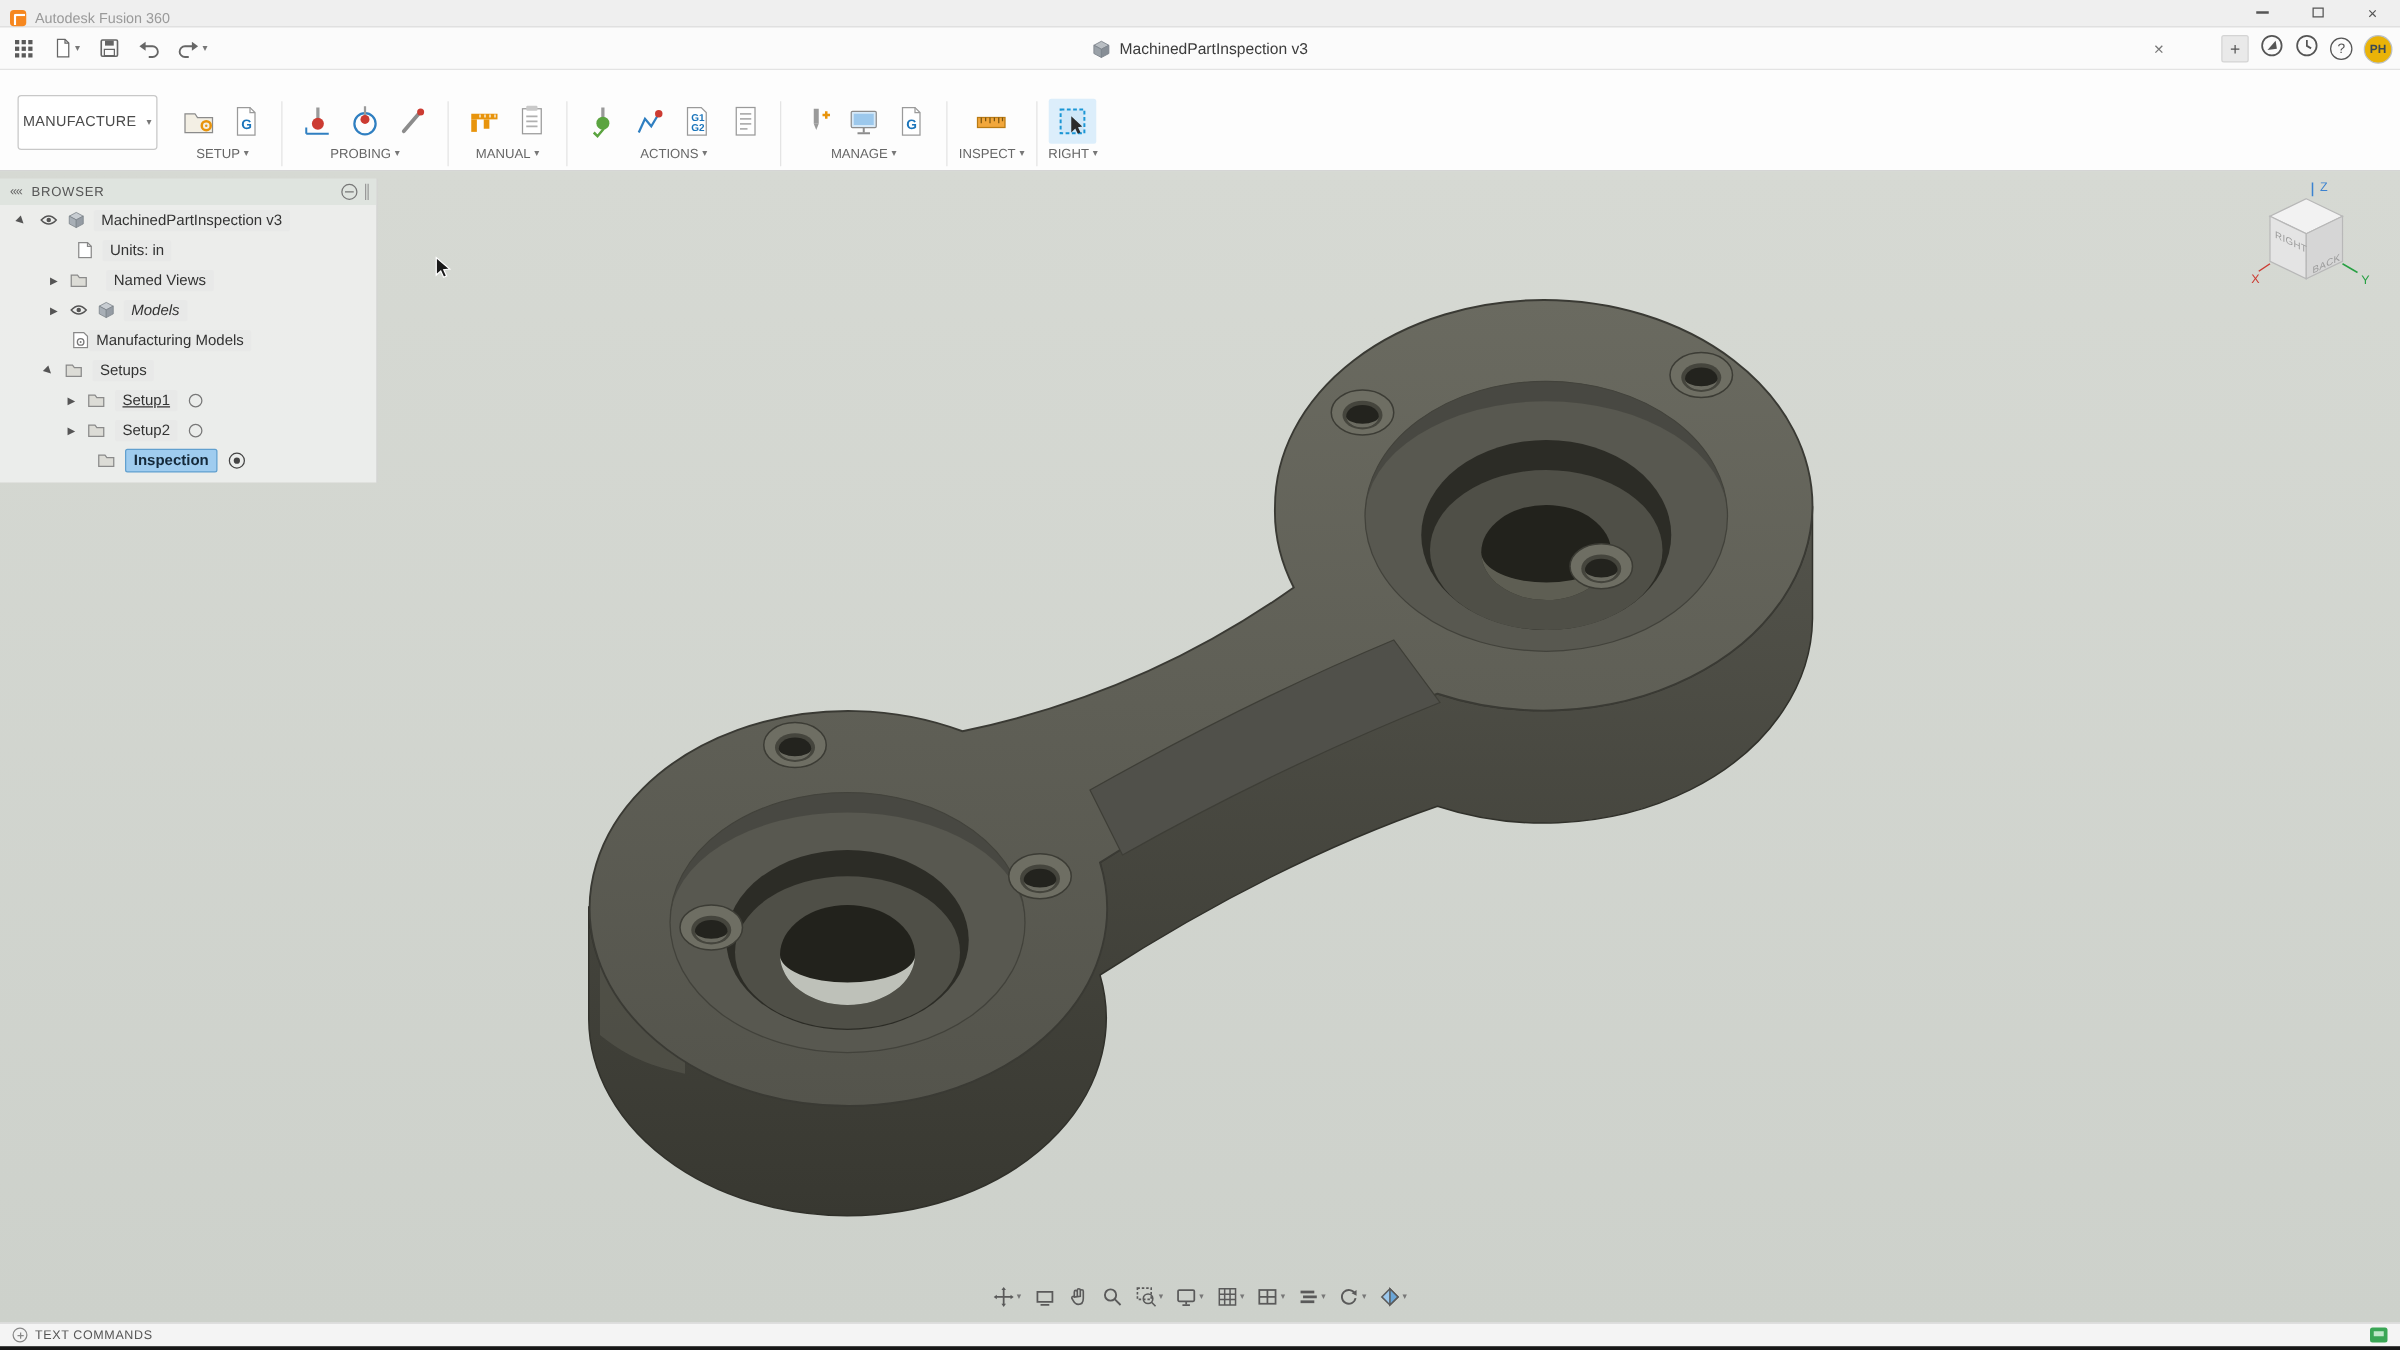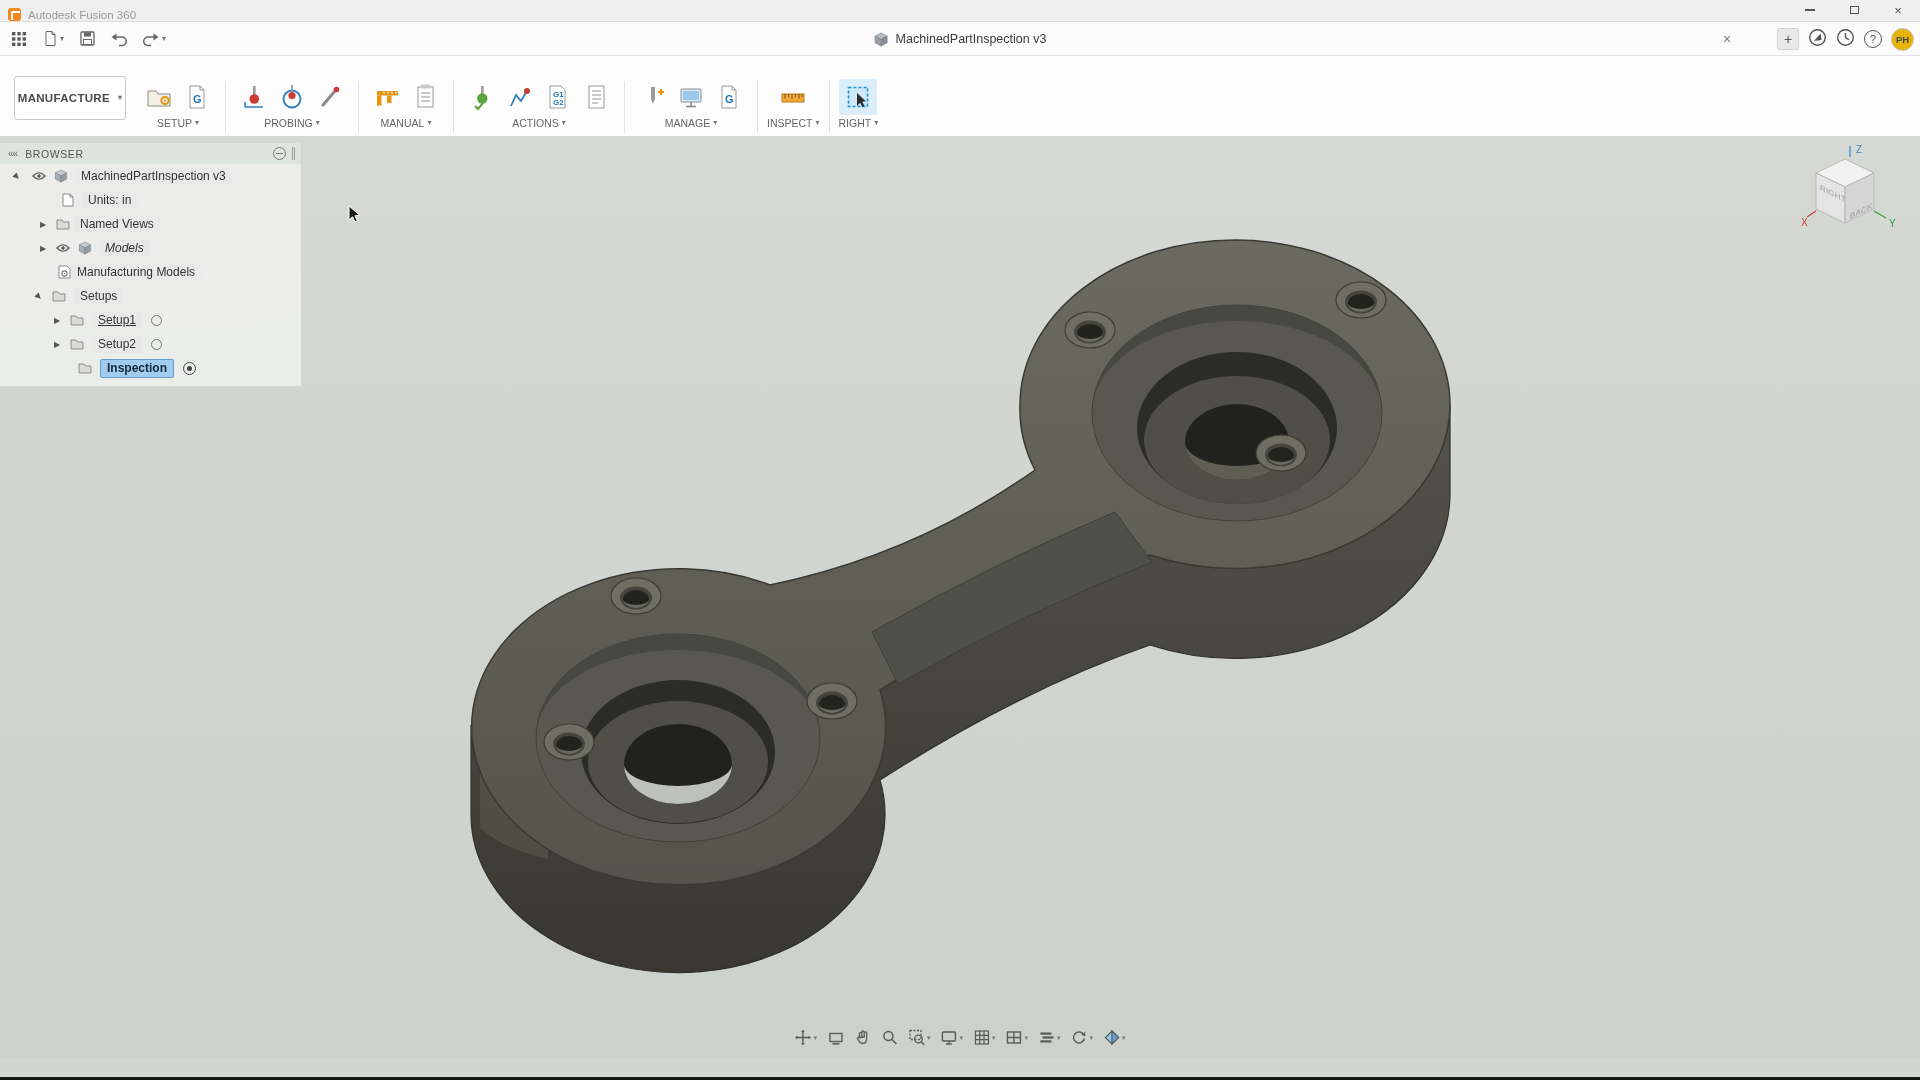--- a/index.html
+++ b/index.html
@@ -41,21 +41,21 @@
     display:flex; align-items:center; justify-content:center; font-size:9.5px; font-weight:bold; color:#3c4a55; }
 
   
   .ribbon { position:absolute; left:0; top:56px; width:1920px; height:81px;
     background:#fdfdfd; border-bottom:1px solid #d5d5d5; }
   .rtabs { position:absolute; left:147px; top:0; height:23px; display:flex; align-items:flex-end; }
   .rtab { padding:0 17px 5px; font-size:11px; color:#5a5a5a; letter-spacing:.4px; }
   .rtab.active { color:#1a96d5; font-weight:bold; border-bottom:3px solid #1a96d5; padding-bottom:2px; }
   .wsbtn { position:absolute; left:14px; top:20px; width:112px; height:44px;
     border:1px solid #c8c8c8; border-radius:3px; background:#fff; display:flex; align-items:center;
-    justify-content:center; gap:8px; font-size:11.5px; font-weight:bold; color:#4a4a4a; letter-spacing:.3px; }
+    justify-content:center; gap:8px; font-size:11.5px; font-weight:normal; color:#4a4a4a; letter-spacing:.3px; }
   .rgroups { position:absolute; left:140px; top:23px; height:58px; display:flex; align-items:flex-start; }
   .rsep { width:1px; height:52px; background:#e4e4e4; margin:2px 9px 0; }
   .rgroup { display:flex; flex-direction:column; align-items:center; }
   .rgicons { display:flex; }
   .ric { width:38px; height:36px; display:flex; align-items:center; justify-content:center; border-radius:2px; }
   .ric.active { background:#dceefb; }
   .rlabel { font-size:10.5px; color:#666; margin-top:2px; display:flex; gap:3px; align-items:center; }
 
   
   .canvas { position:absolute; left:0; top:137px; width:1920px; height:921px;
@@ -509,21 +509,21 @@
         <span class="pill" style="margin-left:8px;">Units: in</span>
       </div>
 
       <div class="trow">
         <span class="tri" style="margin-left:38px;">▶</span>
         <span class="ticon" style="margin-left:8px;">
           <svg width="14" height="12" viewBox="0 0 14 12">
               <path d="M1 2 h5 l1.5 2 H13 v7 H1 Z" fill="#dcdcd6" stroke="#8a8a8a"></path>
             </svg>
         </span>
-        <span class="pill" style="margin-left:4px;">Named Views</span>
+        <span class="pill" style="margin-left:15px;">Named Views</span>
       </div>
 
       <div class="trow">
         <span class="tri" style="margin-left:38px;">▶</span>
         <span class="ticon" style="margin-left:8px;">
           <svg width="14" height="10" viewBox="0 0 14 10">
               <path d="M1 5 Q7 -1.5 13 5 Q7 11.5 1 5 Z" fill="none" stroke="#555" stroke-width="1.2"></path>
               <circle cx="7" cy="5" r="1.8" fill="#555"></circle>
             </svg>
         </span>
@@ -688,15 +688,20 @@
       <div class="nbtn">
         <svg width="17" height="17" viewBox="0 0 17 17">
             <polygon points="8.5,2 15,8.5 8.5,15 2,8.5" fill="#9cc8ec" stroke="#5a5a5a" stroke-width="1.2"></polygon>
             <polygon points="8.5,2 15,8.5 8.5,15" fill="#6aa6d8" stroke="#5a5a5a" stroke-width="1.2"></polygon>
           </svg>
         <span class="caret">▾</span>
       </div>
     </div>
   </div>
 
+  <div class="statusbar">
+    <span class="pluscirc"></span>
+    <span class="slabel">TEXT COMMANDS</span>
+    <span class="greenind"></span>
+  </div>
   <div class="bottomstrip"></div>
 
 </div>
 
 </body></html>

